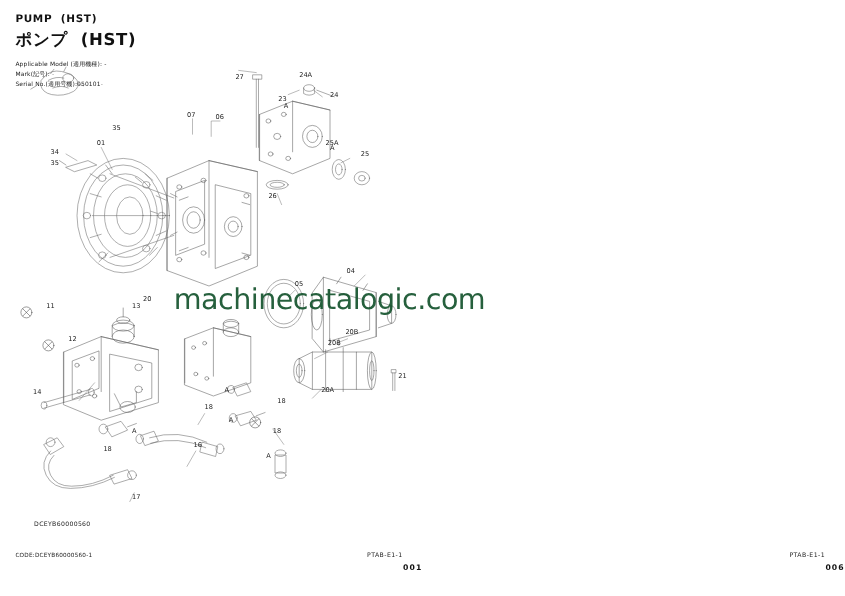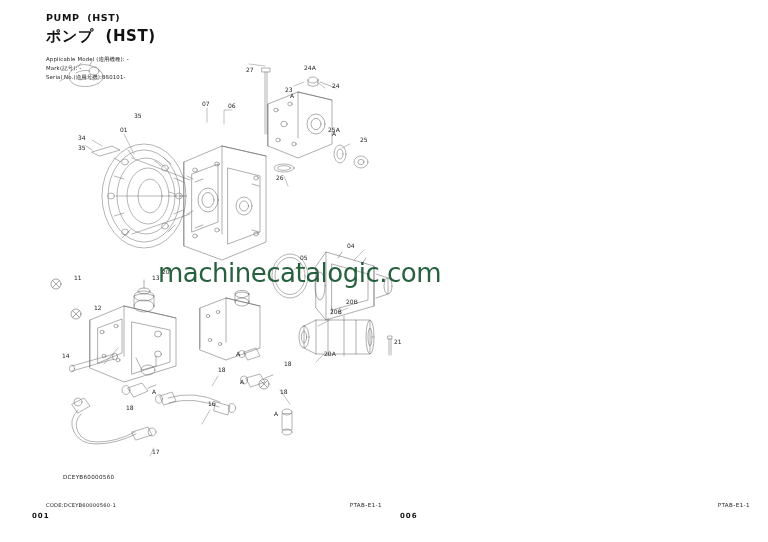--- a/index.html
+++ b/index.html
@@ -12,21 +12,20 @@
     height: 542px;
     font-family: "DejaVu Sans", "Liberation Sans", sans-serif;
     color: #1a1a1a;
     position: relative;
     overflow: hidden;
   }
   .spread {
     position: absolute;
     inset: 0;
     display: flex;
-    padding-left: 32px;
   }
   .page {
     position: relative;
     width: 384px;
     height: 542px;
     box-sizing: border-box;
   }
 
   
   .pg-head {
@@ -91,21 +90,21 @@
     right: 18px;
     font-size: 5.6px;
     letter-spacing: 0.4px;
     color: #1c1c1c;
   }
   .folio {
     position: absolute;
     bottom: 22px;
     left: 0;
     width: 384px;
-    text-align: left;
+    text-align: right;
     font-size: 7px;
     font-weight: 700;
     letter-spacing: 1px;
     color: #111;
   }
 
   
   .watermark {
     position: absolute;
     left: 158px;

